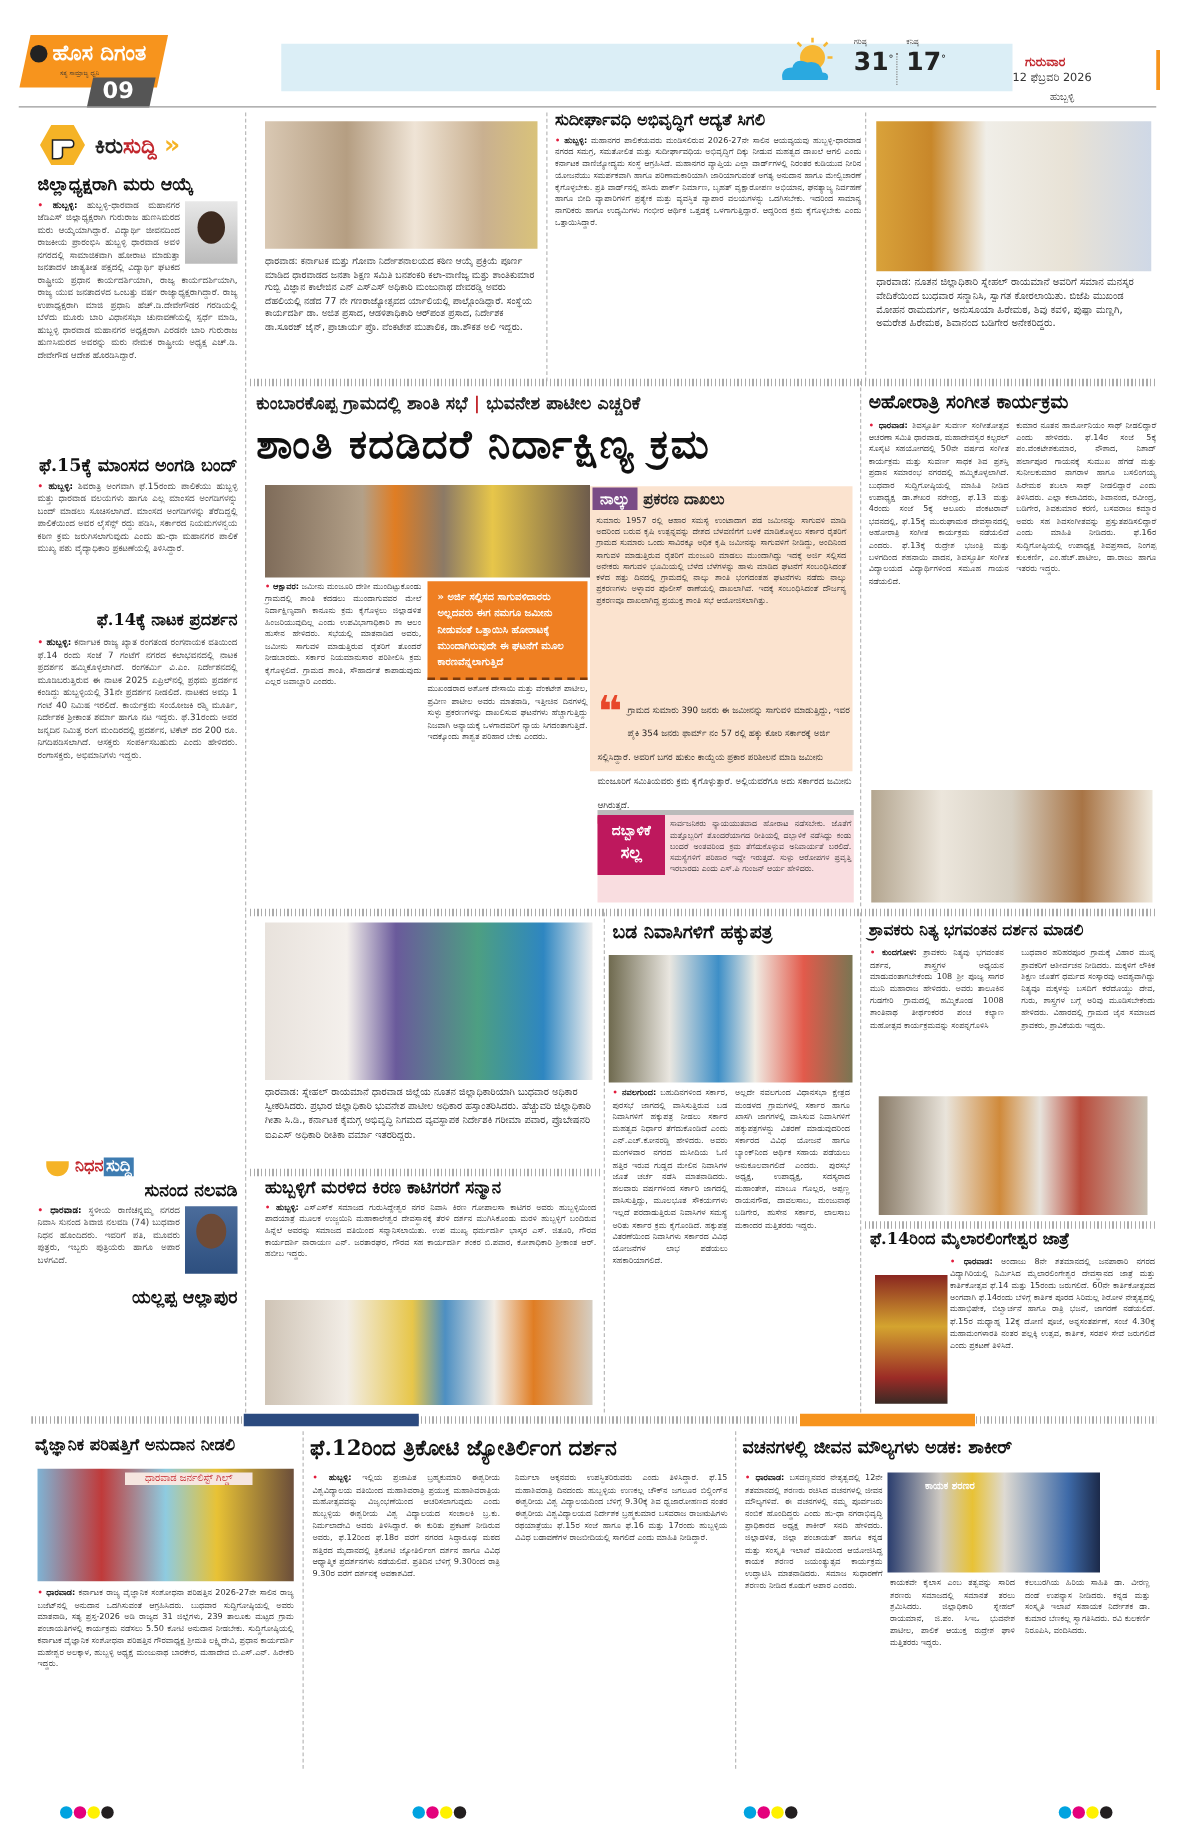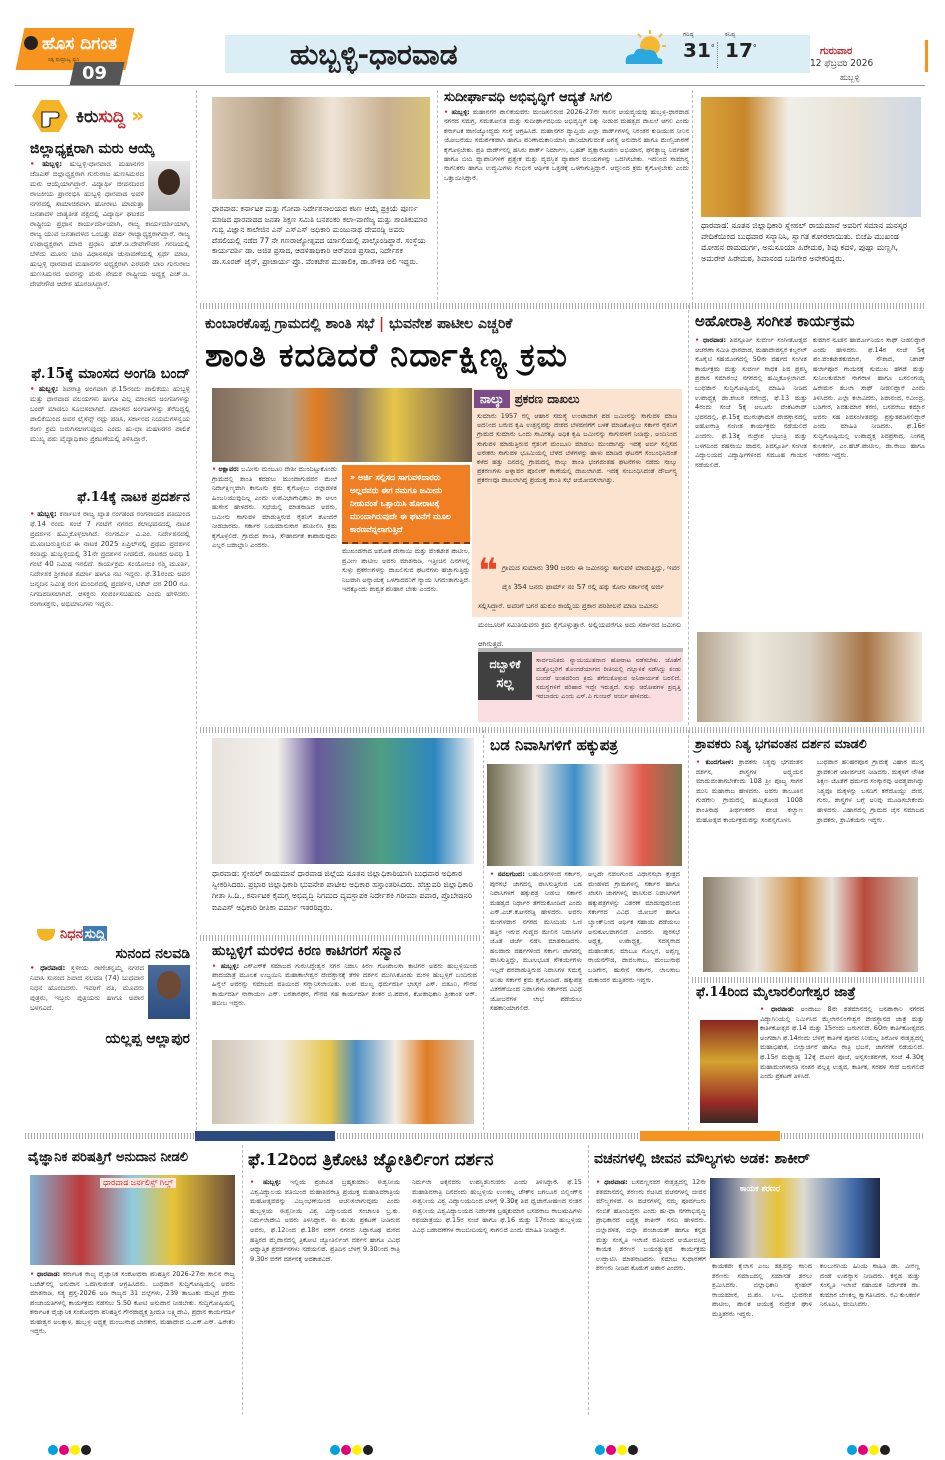--- a/index.html
+++ b/index.html
@@ -29,39 +29,38 @@
 .cap{font-size:8px;line-height:11px;color:#222}
 .dateline{color:#111;font-weight:bold}
 .dateline::before{content:"• ";color:#e21b3c}
 .kiru-hex{left:32px;top:100px;width:36px;height:32px;background:#f5b326;clip-path:polygon(25% 0,75% 0,100% 50%,75% 100%,25% 100%,0 50%)}
 .kiru-label{left:76px;top:103px;font-size:17px;font-weight:bold}
 .chev{color:#f5b326;font-size:20px;font-weight:bold}
 .nalku-tag{background:#7a4b86;color:#fff;font-weight:bold;font-size:12px;padding:2px 6px}
 .peach{background:#fbe3cf}
 .orange-box{background:#ef7f22;color:#fff;font-weight:bold;font-size:8px;line-height:13px;padding:6px 8px}
 .pink-box{background:#f9dde0}
-.teal-tag{background:#404040;color:#fff;font-weight:bold;font-size:14px;text-align:center;line-height:18px;padding:4px}
+.teal-tag{background:#be185d;color:#fff;font-weight:bold;font-size:14px;text-align:center;line-height:18px;padding:4px}
 .quote-mark{color:#e8472a;font-size:34px;font-weight:bold;line-height:30px}
 .dot{display:inline-block;width:10px;height:10px;border-radius:50%;margin-right:1px}
 .bar-blue{background:#2b4a7f;height:10px}
 .bar-orange{background:#f7941d;height:10px}
 .nidhana-lamp{left:37px;top:929px;width:18px;height:12px;background:#f5b326;border-radius:0 0 9px 9px}
 </style>
 </head>
 <body>
 
 <div class="abs masthead">
   <div class="abs mast-band"></div>
   <div class="abs logo-box"></div>
   <div class="abs" style="left:24px;top:36px;width:14px;height:14px;border-radius:50%;background:#222"></div>
   <div class="abs logo-text" style="left:42px">ಹೊಸ ದಿಗಂತ</div>
   <div class="abs logo-tag">ಸತ್ಯ ಸಾಮ್ರಾಜ್ಯ ಧ್ವನಿ</div>
   <div class="abs page-no-box"></div>
   <div class="abs page-no">09</div>
-  <div class="abs city-title">ಹುಬ್ಬಳ್ಳಿ-ಧಾರವಾಡ</div>
   <div class="abs weather">
     <svg width="50" height="40" viewBox="0 0 50 40">
       <circle cx="30" cy="16" r="10" fill="#f7b733"></circle>
       <g stroke="#f7b733" stroke-width="2">
         <line x1="30" y1="0" x2="30" y2="4"></line>
           <line x1="42" y1="4" x2="39" y2="7"></line>
           <line x1="46" y1="16" x2="42" y2="16"></line>
           <line x1="18" y1="4" x2="21" y2="7"></line>
       </g>
       <path d="M6 34 Q4 24 14 24 Q16 16 26 20 Q36 18 38 28 Q44 28 42 34 Z" fill="#2aa9e0"></path>
@@ -266,21 +265,21 @@
 </div>
 
 <div class="abs dotted-h" style="left:25px;top:1133px;width:900px"></div>
 <div class="abs bar-blue" style="left:195px;top:1131px;width:140px"></div>
 <div class="abs bar-orange" style="left:640px;top:1131px;width:140px"></div>
 
 <div class="abs" style="left:28px;top:1150px;width:205px">
   <div class="head" style="font-size:13px">ವೈಜ್ಞಾನಿಕ ಪರಿಷತ್ತಿಗೆ ಅನುದಾನ ನೀಡಲಿ</div>
 </div>
 <div class="abs photo" style="left:30px;top:1175px;width:205px;height:90px;background:linear-gradient(90deg,#7fb3d4,#c03a3a 25%,#8ecbe0 50%,#e8c235 70%,#6b4e3a 100%)">
-  <div style="position:absolute;left:70px;top:3px;font-size:8px;color:#c2272d;background:#f6e6e0;padding:0 3px">ಧಾರವಾಡ ಜರ್ನಲಿಸ್ಟ್ ಗಿಲ್ಡ್</div>
+  <div style="position:absolute;left:70px;top:3px;font-size:8px;color:#c2272d;background:#f6e6e0;padding:0 16px">ಧಾರವಾಡ ಜರ್ನಲಿಸ್ಟ್ ಗಿಲ್ಡ್</div>
 </div>
 <div class="abs body" style="left:30px;top:1270px;width:205px;font-size:6.5px;line-height:9.5px">
   <span class="dateline">ಧಾರವಾಡ:</span>
   <span>ಕರ್ನಾಟಕ ರಾಜ್ಯ ವೈಜ್ಞಾನಿಕ ಸಂಶೋಧನಾ ಪರಿಷತ್ತಿನ 2026-27ನೇ ಸಾಲಿನ ರಾಜ್ಯ ಬಜೆಟ್‌ನಲ್ಲಿ ಅನುದಾನ ಒದಗಿಸುವಂತೆ ಆಗ್ರಹಿಸಿದರು. ಬುಧವಾರ ಸುದ್ದಿಗೋಷ್ಠಿಯಲ್ಲಿ ಅವರು ಮಾತನಾಡಿ, ಸತ್ಯ ಪ್ರಸ್ತ-2026 ಅಡಿ ರಾಜ್ಯದ 31 ಜಿಲ್ಲೆಗಳು, 239 ತಾಲೂಕು ಮಟ್ಟದ ಗ್ರಾಮ ಪಂಚಾಯತಿಗಳಲ್ಲಿ ಕಾರ್ಯಕ್ರಮ ನಡೆಸಲು 5.50 ಕೋಟಿ ಅನುದಾನ ನೀಡಬೇಕು. ಸುದ್ದಿಗೋಷ್ಠಿಯಲ್ಲಿ ಕರ್ನಾಟಕ ವೈಜ್ಞಾನಿಕ ಸಂಶೋಧನಾ ಪರಿಷತ್ತಿನ ಗೌರವಾಧ್ಯಕ್ಷ ಶ್ರೀಮತಿ ಲಕ್ಷ್ಮಿದೇವಿ, ಪ್ರಧಾನ ಕಾರ್ಯದರ್ಶಿ ಮಹೇಶ್ವರ ಅಲಕ್ಕಾಳ, ಹುಬ್ಬಳ್ಳಿ ಅಧ್ಯಕ್ಷೆ ಮಂಜುನಾಥ ಬಾರಕೇರ, ಮಹಾದೇವ ಬಿ.ಎಸ್.ಎನ್. ಹಿರೇಕೆರಿ ಇದ್ದರು.</span>
 </div>
 
 <div class="abs dotted-v" style="left:242px;top:1145px;height:270px"></div>
 
 <div class="abs" style="left:248px;top:1150px;width:340px">
   <div class="head" style="font-size:17px">ಫೆ.12ರಿಂದ ತ್ರಿಕೋಟಿ ಜ್ಯೋತಿರ್ಲಿಂಗ ದರ್ಶನ</div>

